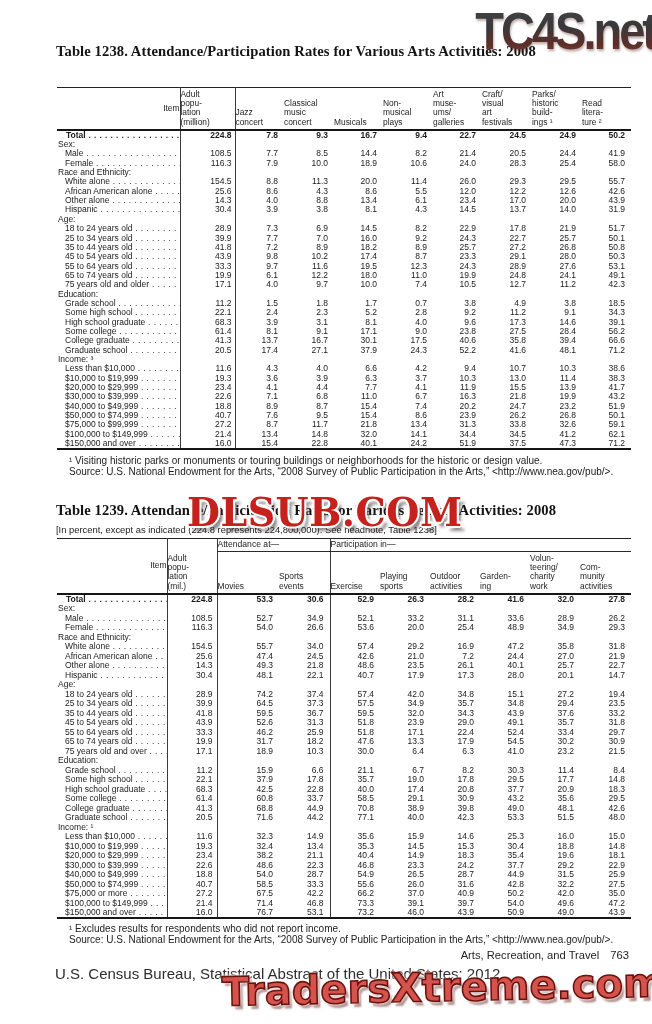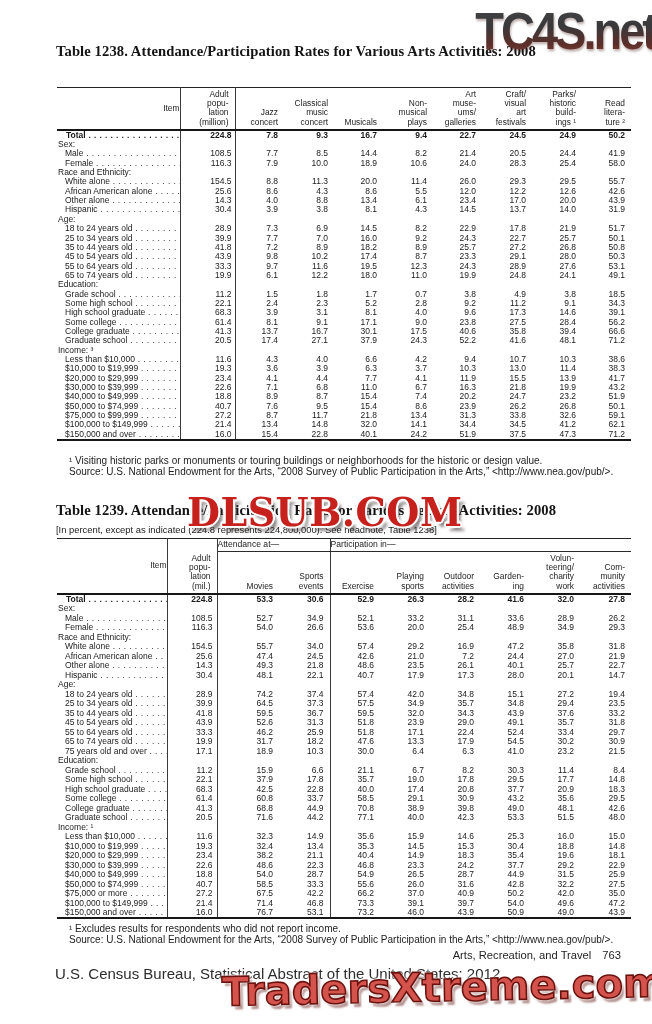--- a/index.html
+++ b/index.html
@@ -10,37 +10,37 @@
   
   .tbl-title{position:absolute;left:56px;font-family:"Liberation Serif",serif;font-weight:700;font-size:14.6px;letter-spacing:.1px;white-space:nowrap;color:#141414}
   .headnote{position:absolute;left:56px;width:580px;font-size:9.4px;line-height:11px;color:#222}
   .fnblock{position:absolute;left:56px;width:580px;font-size:10px;line-height:10.8px;color:#222}
   .fnblock .ind{padding-left:13px}
   .fnblock .half{padding-left:1px}
 
   
   table.stat{position:absolute;left:57px;border-collapse:collapse;table-layout:fixed;border-top:1.5px solid #232323;border-bottom:2px solid #161616;font-size:8.5px}
   table.stat thead{border-bottom:2px solid #161616}
-  th{font-weight:400;vertical-align:bottom;text-align:right;padding:2px 6px 2px 0;white-space:pre-line;line-height:9.2px;font-size:8.4px;color:#1d1d1d}
+  th{font-weight:400;vertical-align:bottom;text-align:left;padding:2px 6px 2px 0;white-space:pre-line;line-height:9.2px;font-size:8.4px;color:#1d1d1d}
   th.item{text-align:right;vertical-align:middle;padding:0}
   th.grp{text-align:left;vertical-align:middle;height:13px;padding:1px 0;border-bottom:1px solid #2a2a2a;font-size:8.6px;white-space:nowrap}
   .vr{border-right:1px solid #3a3a3a}
   td{height:9.35px;line-height:9.2px;vertical-align:middle;padding:0;overflow:hidden;white-space:nowrap}
   .t39 td{height:9.5px}
   td.num{text-align:right;padding-right:6px}
   td.pop{padding-right:3px}
   .t39 td.pop{padding-right:4px}
   td.lbl{text-align:left;padding-left:8px}
   tr.section td.lbl{padding-left:1px}
   tr.total td{font-weight:700}
   tr.total td.lbl{padding-left:9px}
   td.dotted::after{content:" . . . . . . . . . . . . . . . . . . . . . . . . . . . . . . . . . . . .";letter-spacing:.4px;color:#2c2c2c}
 
   
-  .running-head{position:absolute;right:31px;top:949px;font-size:11.2px;color:#242424;white-space:nowrap}
+  .running-head{position:absolute;right:23px;top:949px;font-size:11.2px;color:#242424;white-space:nowrap}
   .running-head .pgnum{margin-left:11px}
   .credit{position:absolute;left:55px;top:965px;font-size:15px;color:#2d2d2d;white-space:nowrap}
 
   
   .wm-top{position:absolute;top:1px;right:-3px;z-index:5;font-family:"Liberation Sans",sans-serif;font-weight:900;font-size:47px;letter-spacing:-3px;transform:scaleY(1.1);transform-origin:top right;white-space:nowrap;color:#5a2e28;background:linear-gradient(180deg,#474749 0%,#39393c 42%,#5d2f2a 72%,#8e463a 100%);-webkit-background-clip:text;background-clip:text;-webkit-text-fill-color:transparent;filter:drop-shadow(1px 2px 1px rgba(70,25,18,.35))}
   .wm-mid{position:absolute;left:187px;top:489px;z-index:6;font-family:"DejaVu Serif",serif;font-weight:700;font-size:38px;letter-spacing:.5px;white-space:nowrap;color:#c6211d;transform:scaleY(1.04);text-shadow:-2px 0 0 #fff,2px 0 0 #fff,0 -2px 0 #fff,0 2px 0 #fff,-1.5px -1.5px 0 #fff,1.5px 1.5px 0 #fff,-1.5px 1.5px 0 #fff,1.5px -1.5px 0 #fff,4px 5px 3px rgba(55,45,45,.55)}
   .wm-bottom{position:absolute;left:222px;top:964px;z-index:6;font-family:"DejaVu Sans",sans-serif;font-weight:800;font-size:40px;letter-spacing:0;white-space:nowrap;color:#d5534d;-webkit-text-stroke:1.6px #69120e;transform:rotate(-1.2deg);text-shadow:0 0 3px #fff,0 0 3px #fff,0 0 5px #fff,3px 4px 2px rgba(90,15,10,.5)}
 </style>
 </head>
 <body>
@@ -283,20 +283,32 @@
           <td class="num pop vr">19.9</td>
           <td class="num">6.1</td>
           <td class="num">12.2</td>
           <td class="num">18.0</td>
           <td class="num">11.0</td>
           <td class="num">19.9</td>
           <td class="num">24.8</td>
           <td class="num">24.1</td>
           <td class="num">49.1</td>
         </tr>
+        <tr class="data">
+          <td class="lbl vr dotted">75 years old and older</td>
+          <td class="num pop vr">17.1</td>
+          <td class="num">4.0</td>
+          <td class="num">9.7</td>
+          <td class="num">10.0</td>
+          <td class="num">7.4</td>
+          <td class="num">10.5</td>
+          <td class="num">12.7</td>
+          <td class="num">11.2</td>
+          <td class="num">42.3</td>
+        </tr>
         <tr class="section">
           <td class="lbl vr">Education:</td>
           <td class="num pop vr"></td>
           <td class="num"></td>
           <td class="num"></td>
           <td class="num"></td>
           <td class="num"></td>
           <td class="num"></td>
           <td class="num"></td>
           <td class="num"></td>

